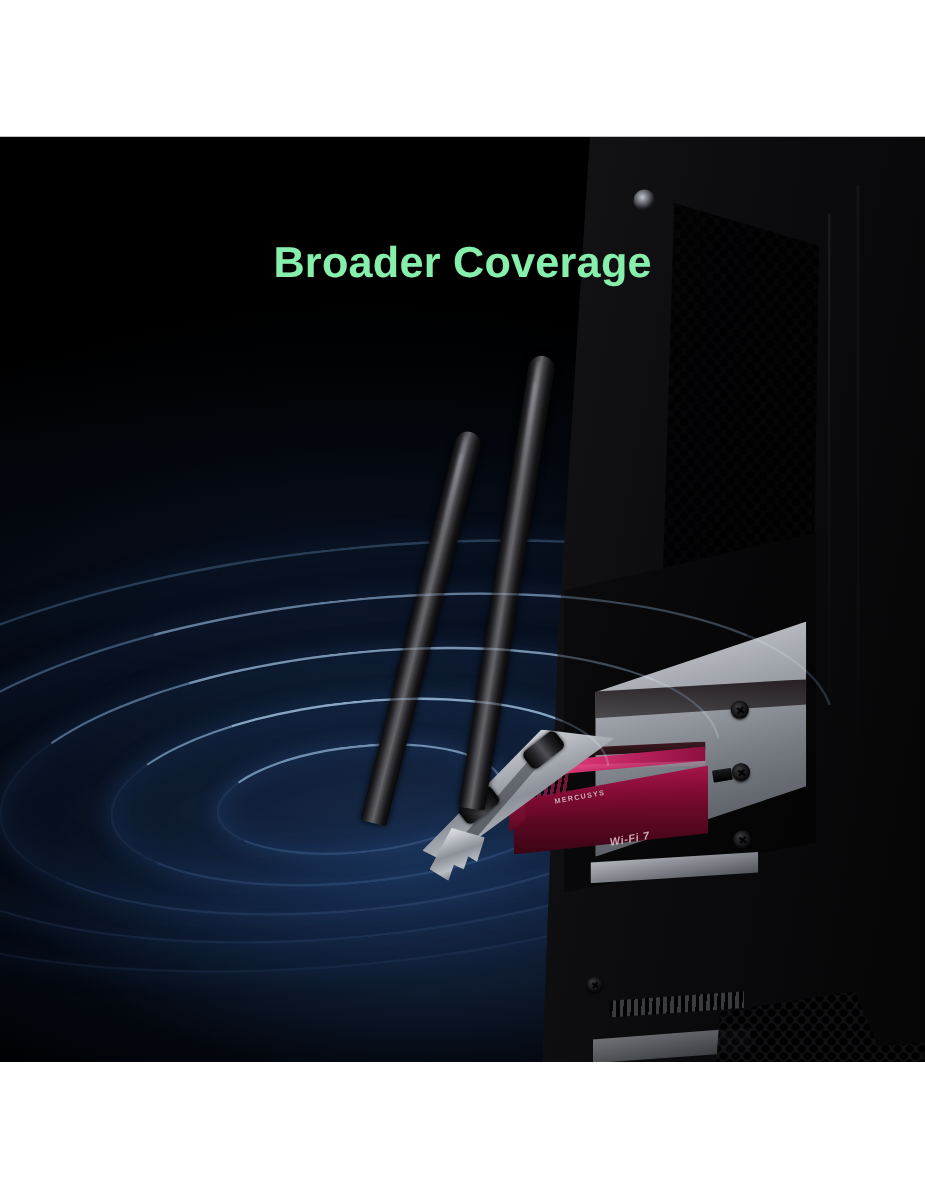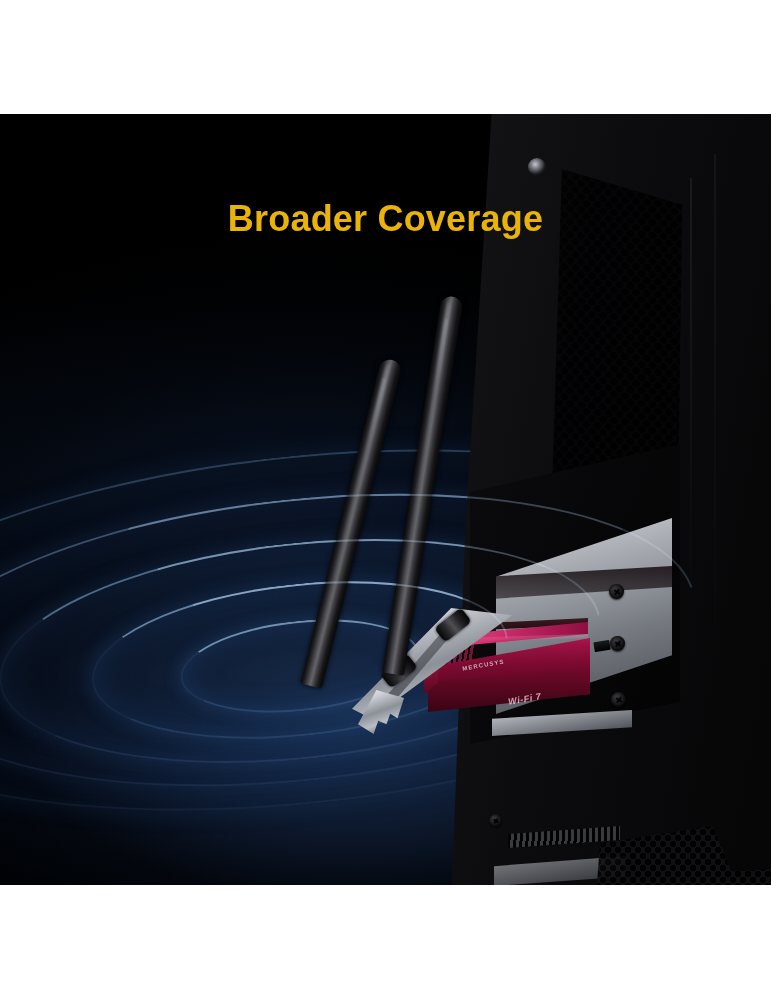--- a/index.html
+++ b/index.html
@@ -242,21 +242,21 @@
       rgba(110,114,122,0.55) 3px, rgba(110,114,122,0.55) 6px);
   }
 
   
   #hero-title {
     position: absolute;
     left: 0;
     top: 84px;
     width: 771px;
     text-align: center;
-    color: #eab308;
+    color: #86efac;
     font-size: 36px;
     font-weight: 700;
     letter-spacing: 0.2px;
     font-family: "Liberation Sans", sans-serif;
     z-index: 40;
   }
 </style>
 </head>
 <body>
 

